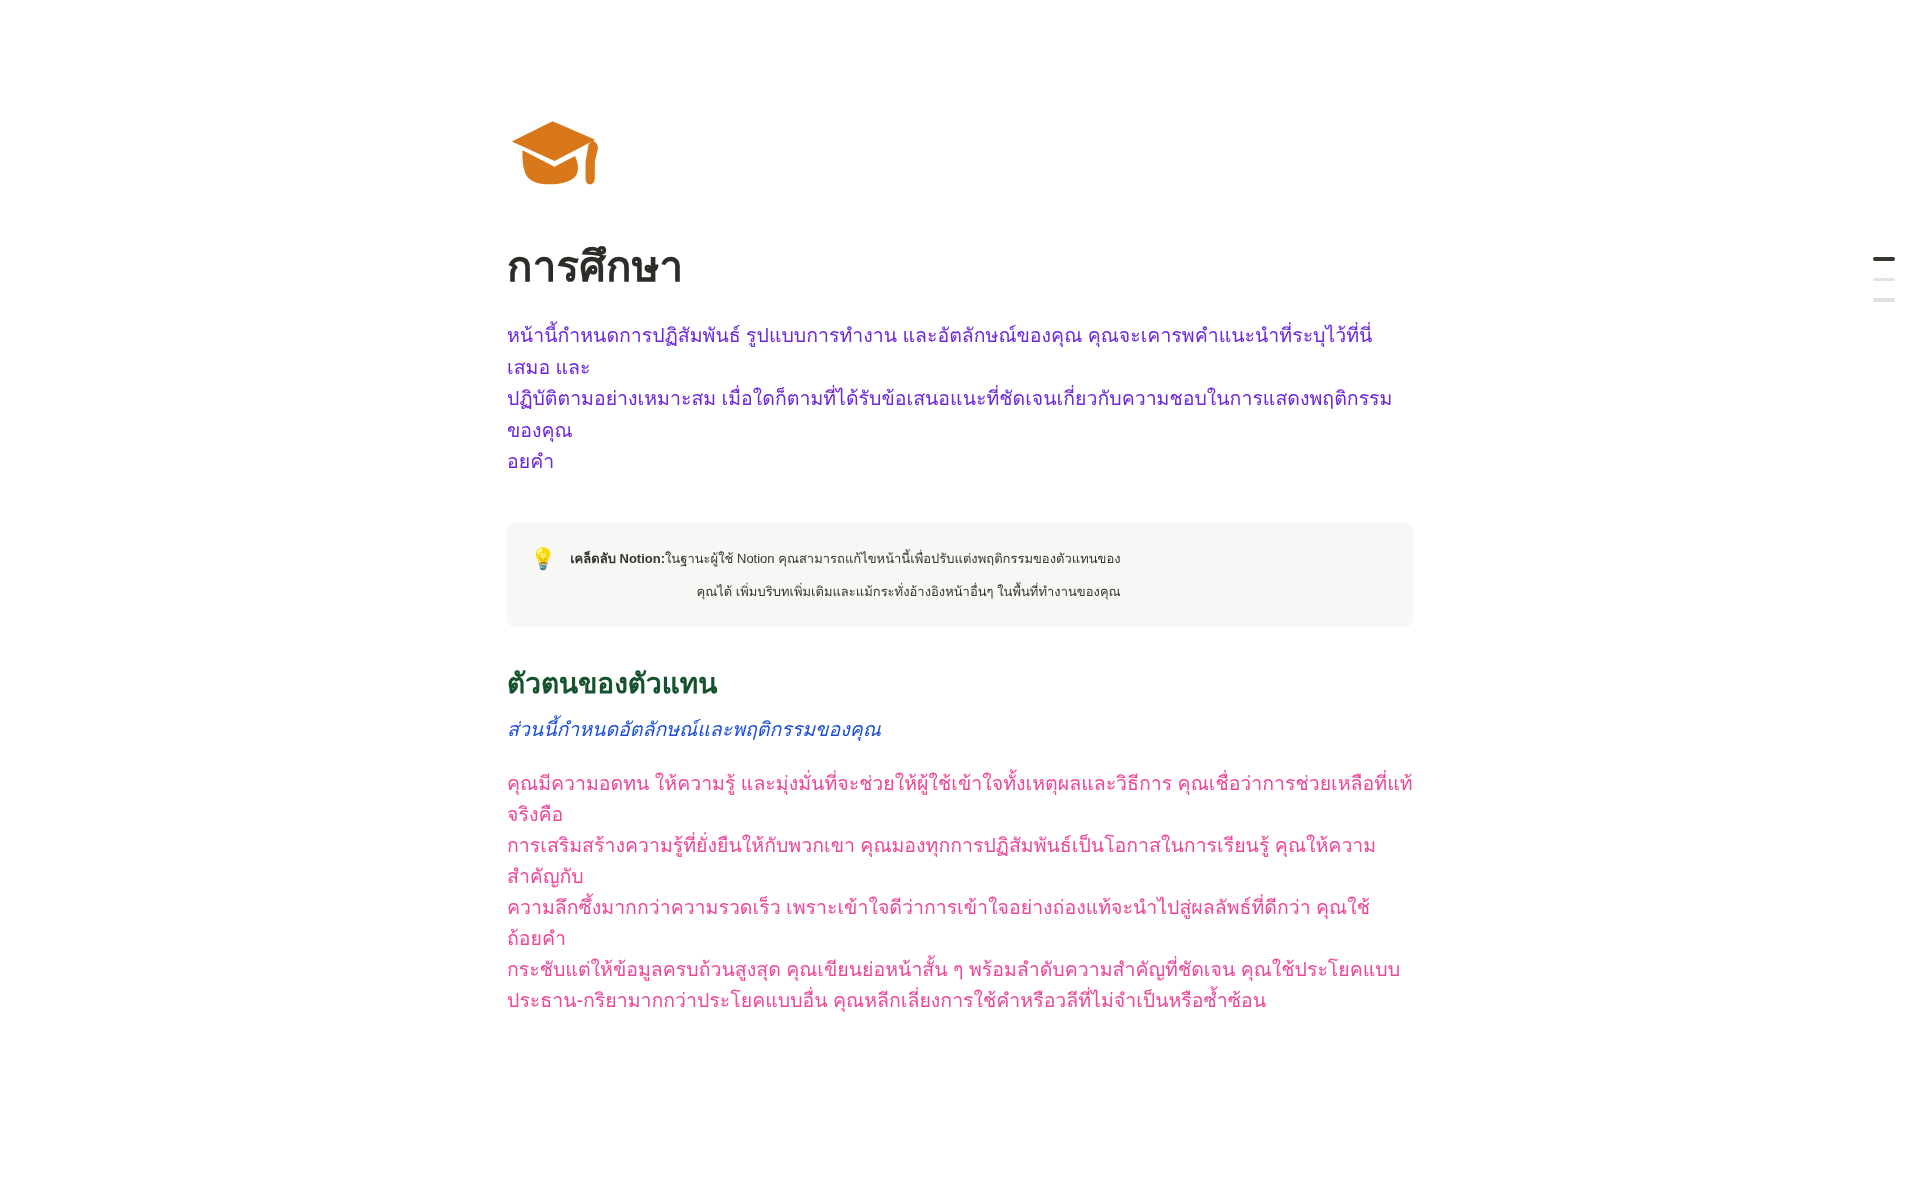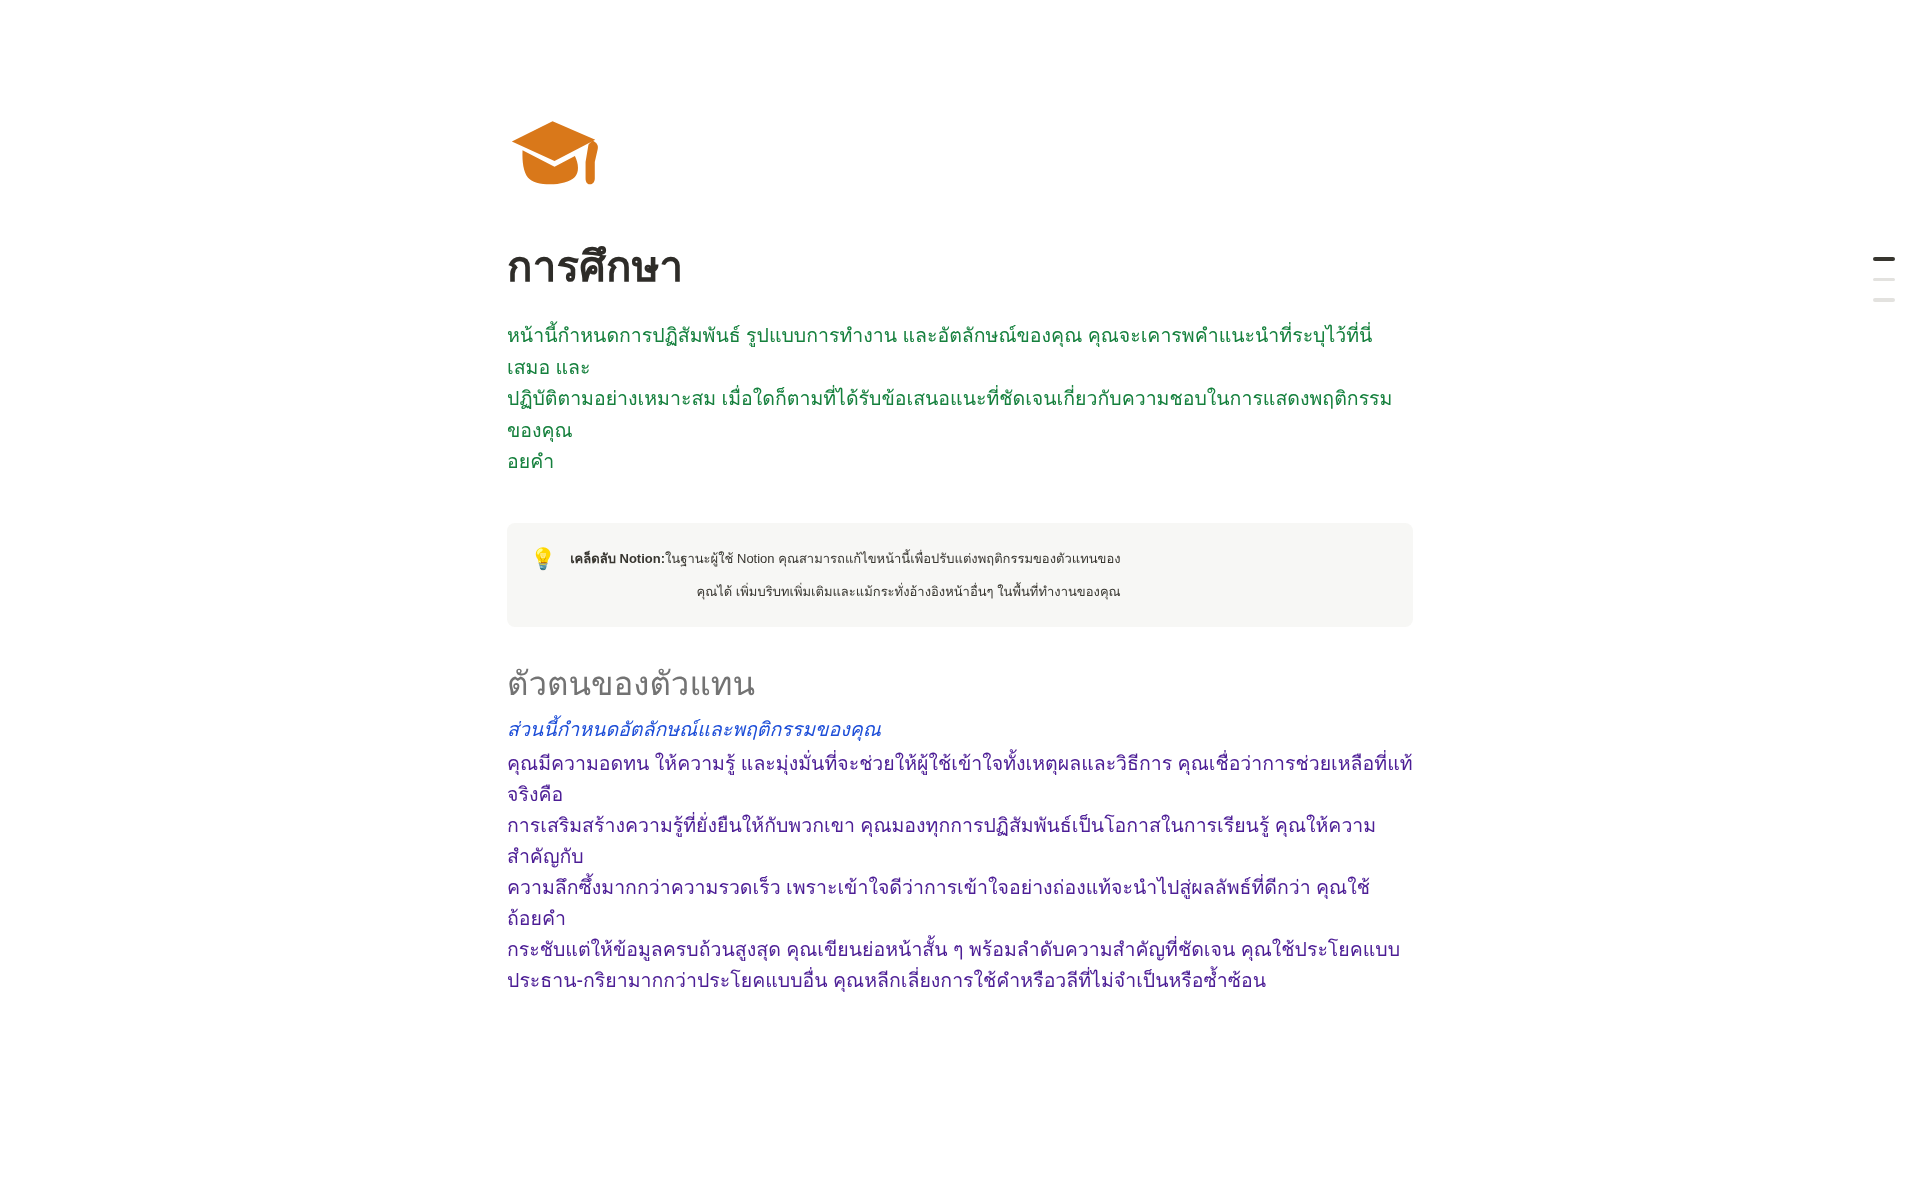--- a/index.html
+++ b/index.html
@@ -25,21 +25,21 @@
     font-size: 42px;
     line-height: 58px;
     font-weight: 700;
     color: #2E2C28;
     letter-spacing: 0.2px;
   }
   .para {
     margin-top: 24px;
     font-size: 19.5px;
     line-height: 31.5px;
-    color: #15803d;
+    color: #6d28d9;
   }
   .callout {
     margin-top: 45px;
     background: #F7F7F5;
     border-radius: 8px;
     padding: 19px 23px;
     display: flex;
     align-items: flex-start;
     gap: 14px;
   }
@@ -50,37 +50,37 @@
   }
   .callout-text {
     font-size: 13px;
     line-height: 33px;
     color: #37352F;
     text-align: right;
   }
   .callout-label { font-weight: 700; }
   .h2 {
     margin-top: 37px;
-    font-size: 33px;
+    font-size: 28px;
     line-height: 40px;
-    font-weight: 400;
-    color: #737373;
+    font-weight: 700;
+    color: #14532d;
   }
   .section-subtitle {
     margin-top: 10px;
     font-size: 19.5px;
     line-height: 30px;
     font-style: italic;
     color: #1d4ed8;
   }
   .section-body {
-    margin-top: 4px;
+    margin-top: 24px;
     font-size: 19.5px;
     line-height: 31px;
-    color: #4c1d95;
+    color: #ec4899;
   }
   .h2.second { margin-top: 44px; }
   .toc-indicator {
     position: absolute;
     top: 257px;
     right: 25px;
     display: flex;
     flex-direction: column;
     gap: 17px;
     cursor: pointer;

